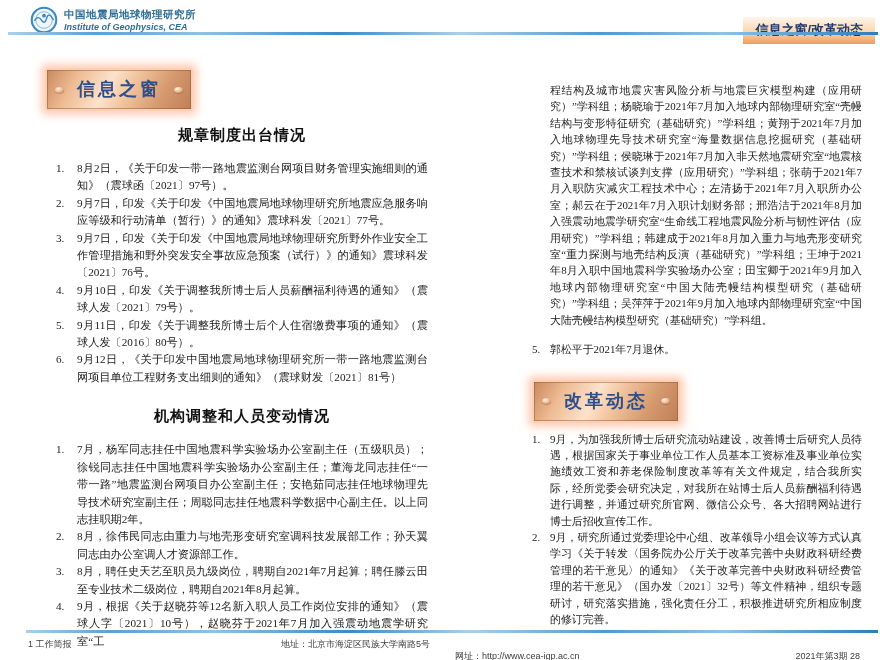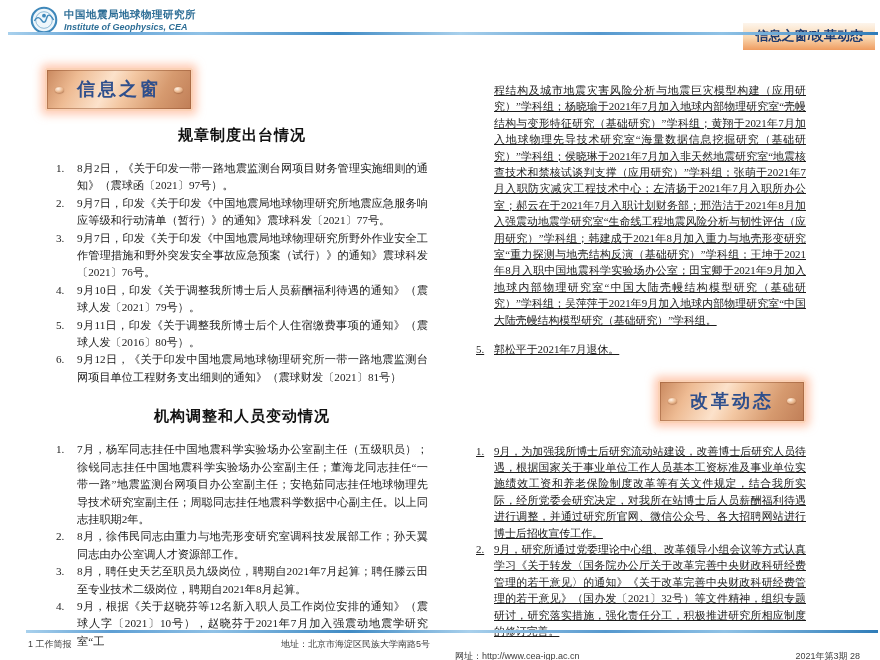--- a/index.html
+++ b/index.html
@@ -25,21 +25,21 @@
   .logo-icon svg { display: block; }
   .logo-cn {
     font-family: "Liberation Sans", sans-serif;
     font-size: 10.5px; font-weight: bold; color: #2d6e96; letter-spacing: 0.5px;
   }
   .logo-en {
     font-family: "Liberation Sans", sans-serif;
     font-size: 9px; font-weight: bold; color: #2d6e96; font-style: italic;
   }
   .section-tab {
-    position: absolute; top: 23px; right: 5px;
+    position: absolute; top: 17px; right: 5px;
     padding: 4px 12px 5px;
     background: linear-gradient(180deg, #fdf5ec 0%, #f9d6ae 55%, #ef9c60 100%);
     font-family: "Liberation Sans", sans-serif;
     font-size: 13px; font-weight: bold; color: #1e3a6e;
   }
   .rule {
     position: absolute; height: 2.5px;
     background: linear-gradient(90deg,
       #a9d1ed 0%, #5e9fd4 10%, #8fc1e6 22%, #3f8ac4 38%,
       #a8d0ec 52%, #5598ce 68%, #8fc2e6 82%, #2f7cb8 100%);
@@ -67,26 +67,26 @@
   }
   .rivet {
     position: absolute; top: 50%; transform: translateY(-50%);
     width: 9px; height: 6px; border-radius: 50%;
     background: radial-gradient(ellipse at 35% 30%, #fff3e8 0%, #e9b68c 55%, #a96c46 100%);
     box-shadow: 0 0.5px 1px rgba(120,60,30,0.6);
   }
   .rivet-left { left: 8px; }
   .rivet-right { right: 8px; }
   .badge-info { position: absolute; left: 45px; top: 68px; }
-  .badge-reform-wrap { text-align: right; margin: 22px 0 20px; }
+  .badge-reform-wrap { text-align: left; margin: 22px 0 8px; }
 
   
   .col { position: absolute; }
   .col-left { left: 56px; top: 98px; width: 372px; margin-top: 28px; }
-  .col-right { left: 476px; top: 82px; width: 330px; text-decoration: underline; }
+  .col-right { left: 532px; top: 82px; width: 330px; }
 
   .sec-title {
     font-family: "Liberation Sans", sans-serif;
     font-size: 15px; font-weight: bold; color: #111;
     text-align: center; letter-spacing: 1px;
     margin-bottom: 15px;
   }
   .sec-title-2 { margin-top: 21px; }
 
   .item { display: flex; align-items: flex-start; }

